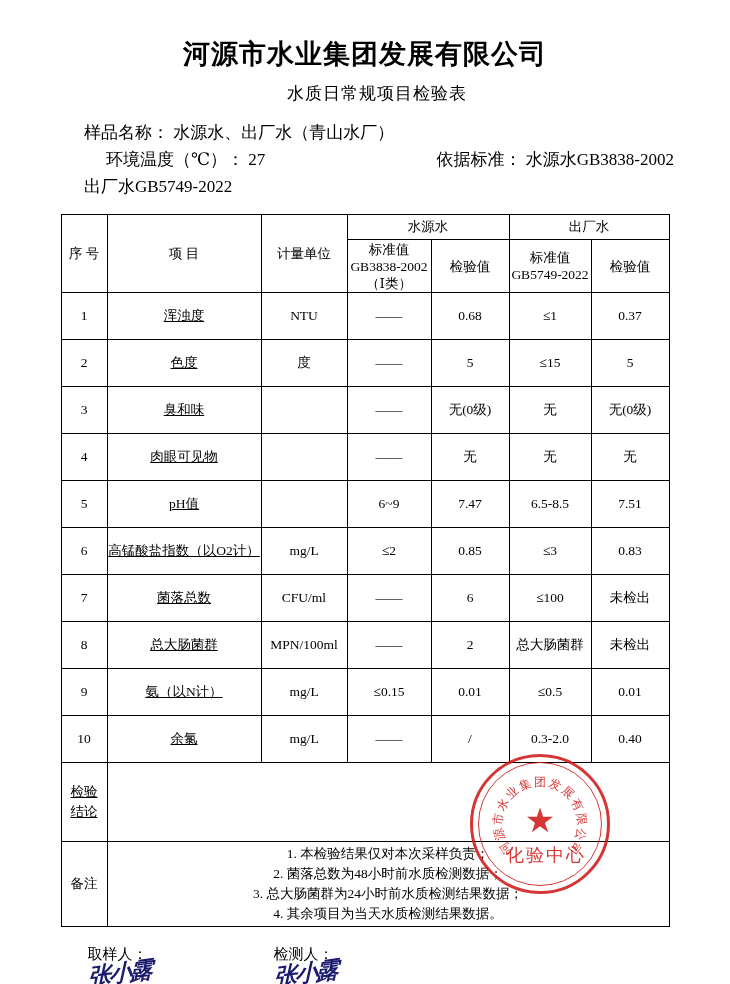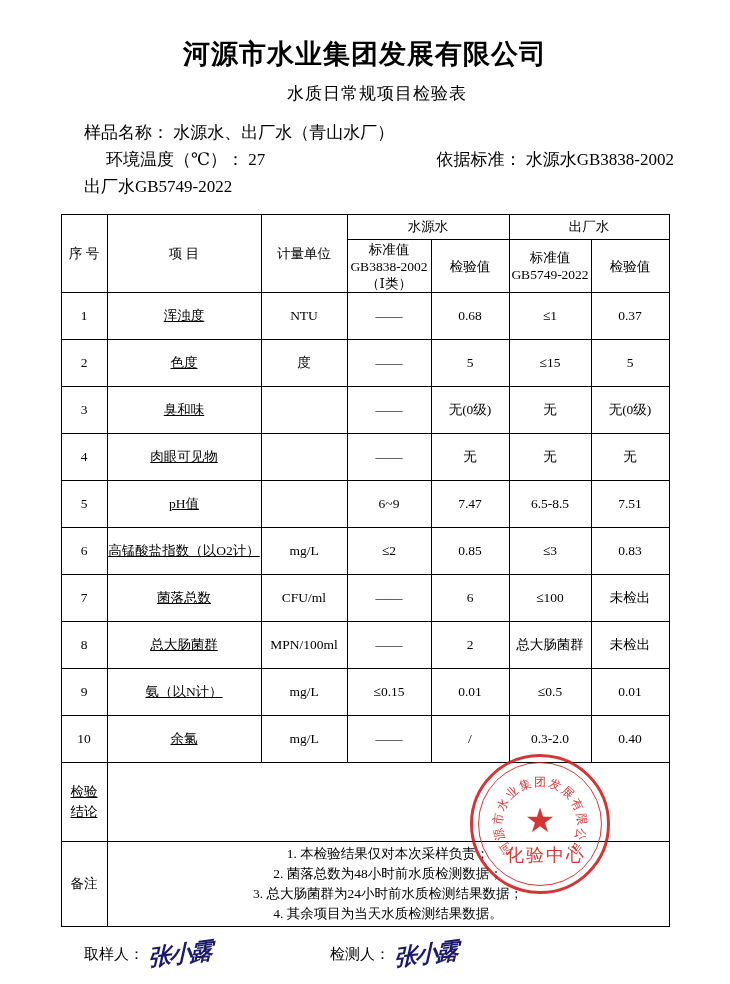--- a/index.html
+++ b/index.html
@@ -123,22 +123,23 @@
     white-space: nowrap;
   }
   .signrow {
     margin: 18px 70px 0 84px;
     display: flex;
     font-size: 15px;
     position: relative;
   }
   .sign-block {
     display: flex;
-    align-items: flex-start;
+    align-items: center;
     white-space: nowrap;
+    flex-direction: column;
   }
   .sign-block.second {
     margin-left: 119px;
   }
   .sig {
     font-family: "Liberation Serif", serif;
     font-style: italic;
     font-size: 23px;
     color: #1a1a6e;
     transform: rotate(-7deg) skewX(-6deg);

